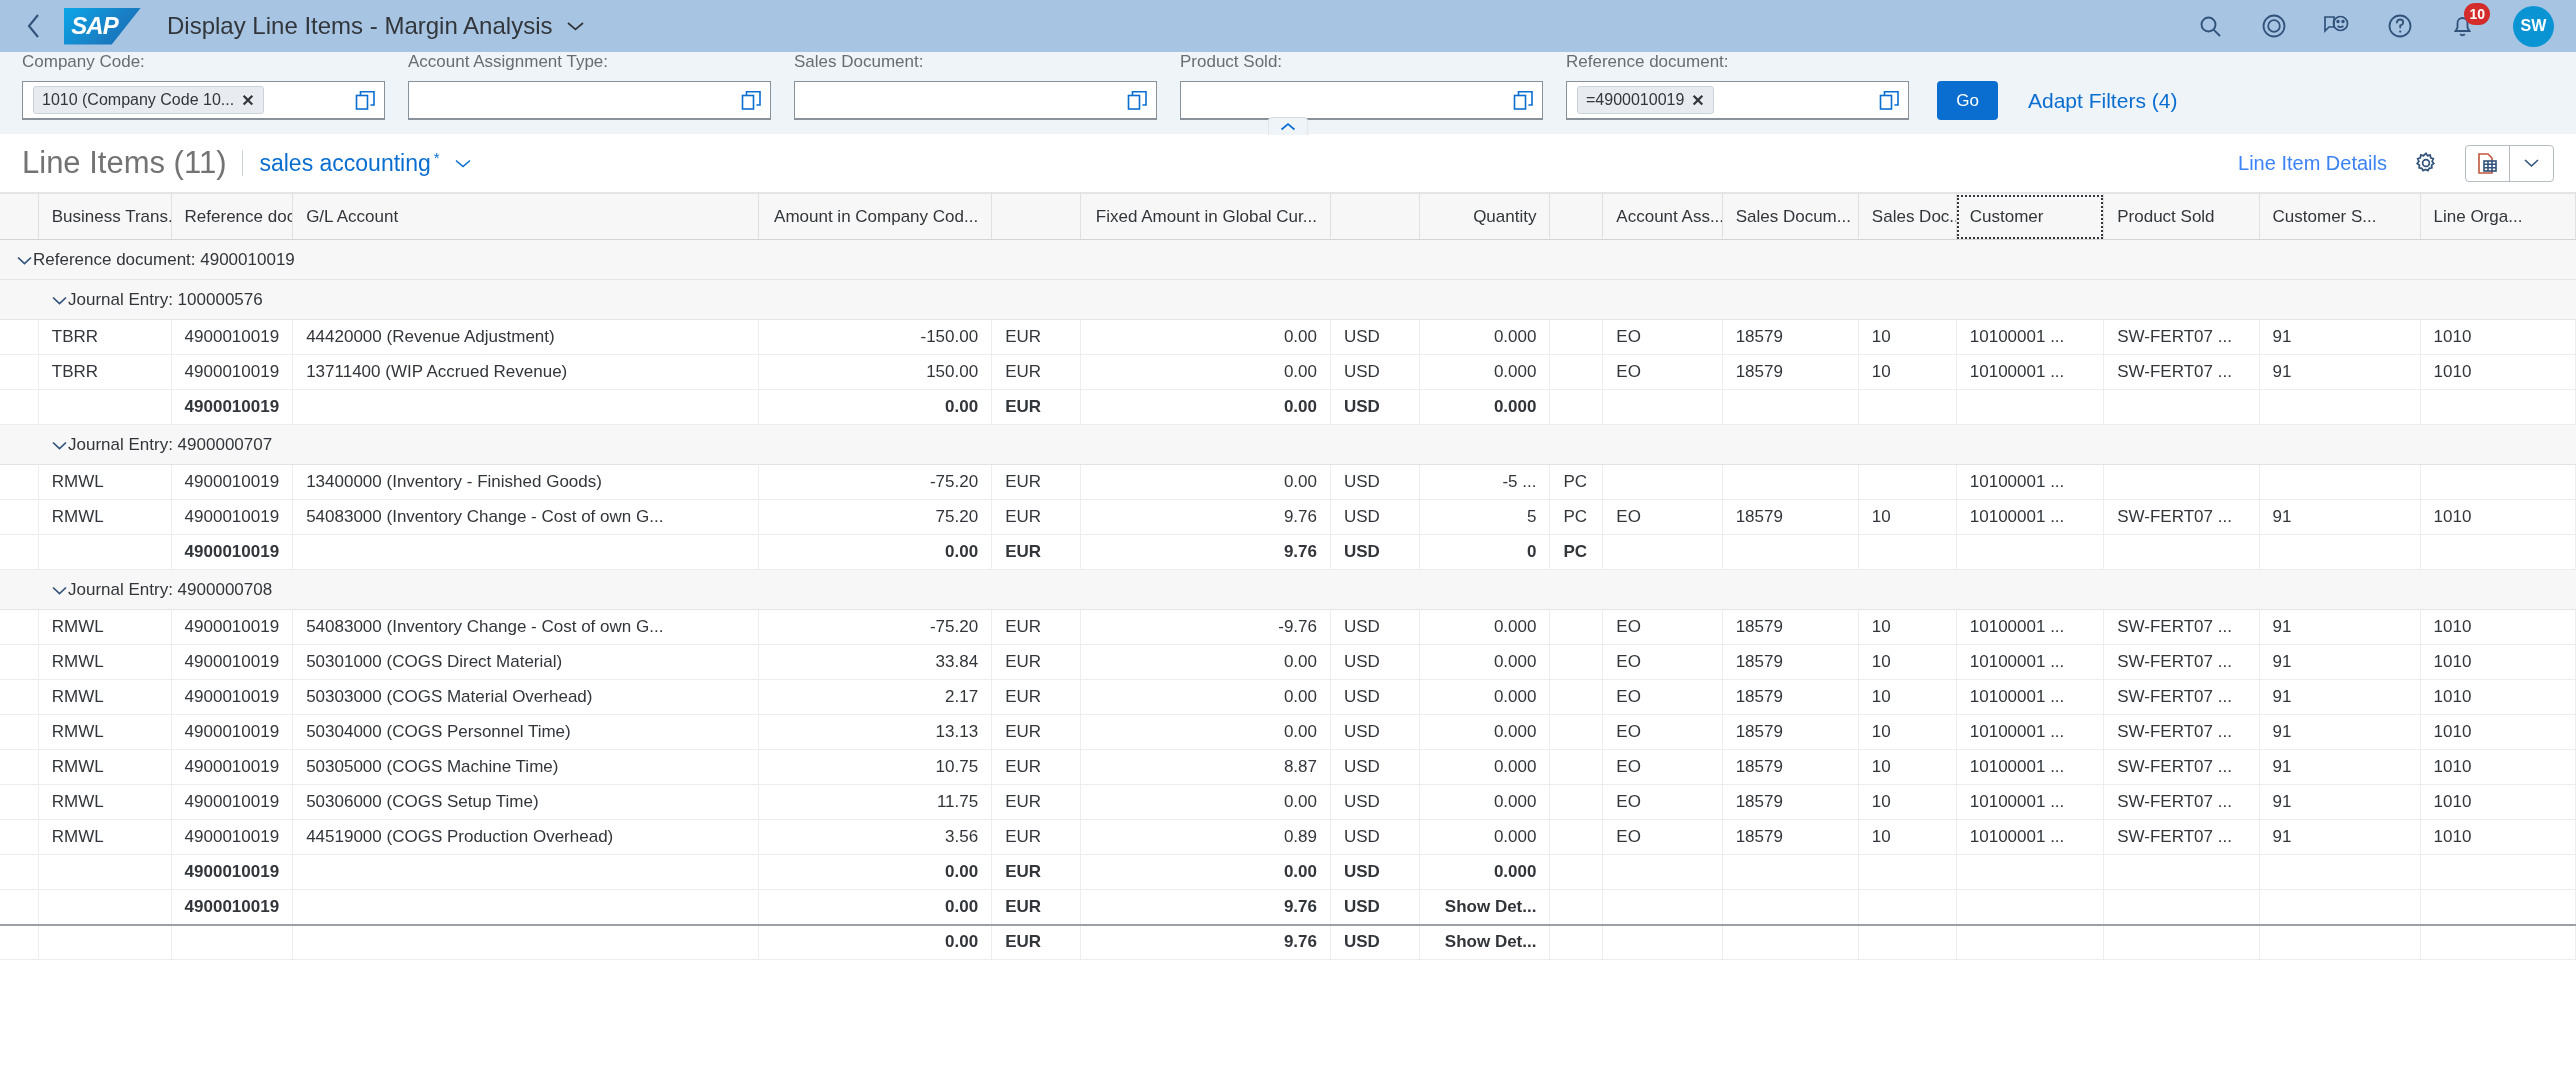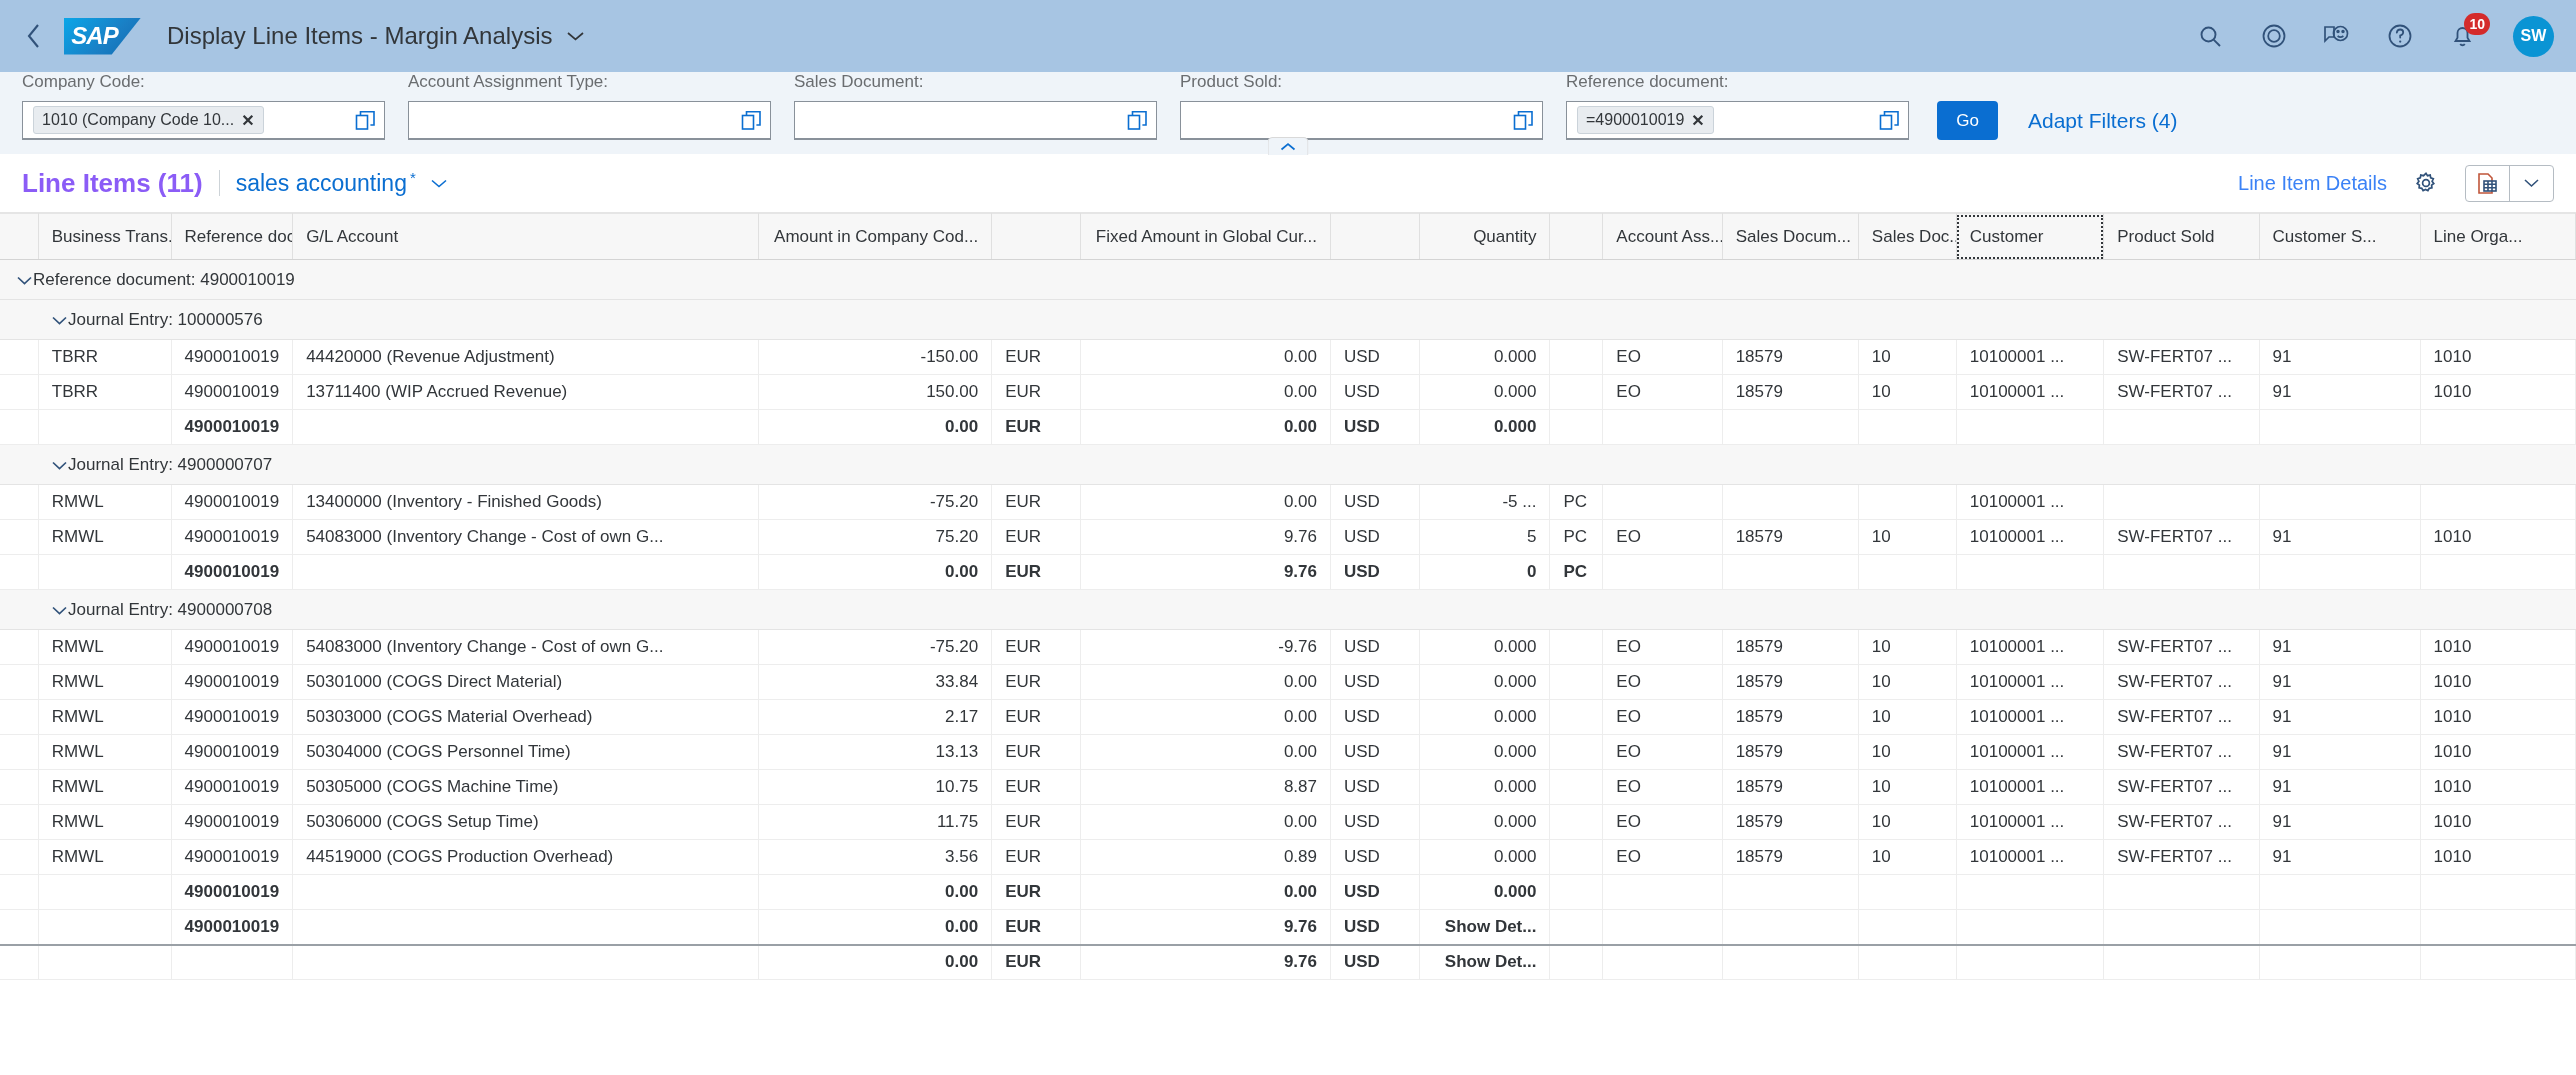--- a/index.html
+++ b/index.html
@@ -5,21 +5,21 @@
   * { box-sizing: border-box; margin: 0; padding: 0; }
   html, body {
     width: 2576px; height: 1076px;
     font-family: "Liberation Sans", sans-serif;
     background: #ffffff;
     overflow: hidden;
   }
 
   
   .shell-header {
-    height: 72px;
+    height: 52px;
     background: #a7c5e3;
     display: flex;
     align-items: center;
     padding: 0 22px 0 16px;
     position: relative;
   }
   .back-chevron {
     width: 34px; height: 34px;
     display: flex; align-items: center; justify-content: center;
     color: #31527a; cursor: pointer;
@@ -135,21 +135,21 @@
     color: #0a6ed1; cursor: pointer; z-index: 4;
   }
 
   
   .tbl-toolbar {
     height: 59px; background: #fff;
     display: flex; align-items: center;
     padding: 0 22px; gap: 0;
     border-bottom: 1px solid #e5e5e5;
   }
-  .ti-title { font-size: 26px; color: #8b5cf6; font-weight: bold; }
+  .ti-title { font-size: 31px; color: #737373; font-weight: normal; }
   .ti-sep { width: 1px; height: 26px; background: #cdd3d8; margin: 0 16px; }
   .ti-variant {
     font-size: 23px; color: #0a6ed1; cursor: pointer;
     display: flex; align-items: flex-start; gap: 3px;
   }
   .ti-variant sup { font-size: 15px; line-height: 1; }
   .ti-variant .chev { margin-left: 11px; align-self: center; display:flex; }
   .tt-right { margin-left: auto; display: flex; align-items: center; gap: 22px; }
   .tt-disabled { font-size: 20px; color: #3b82f6; cursor: default; }
   .icon-btn {

